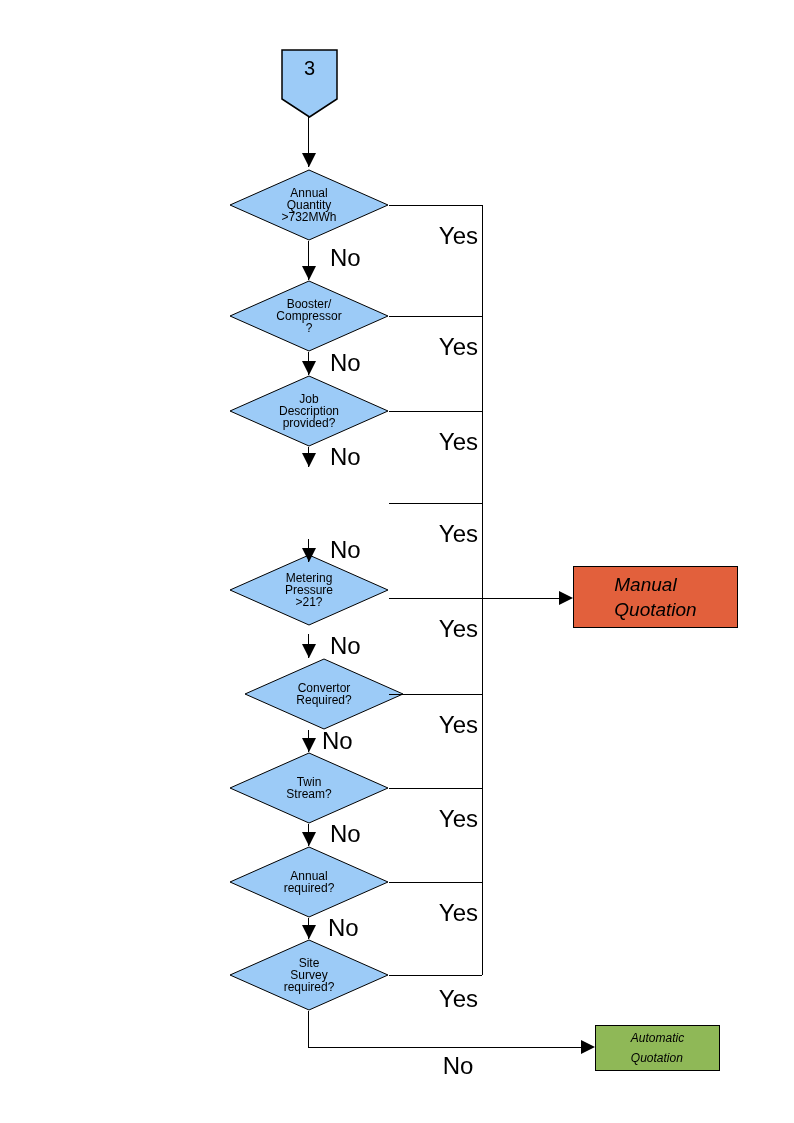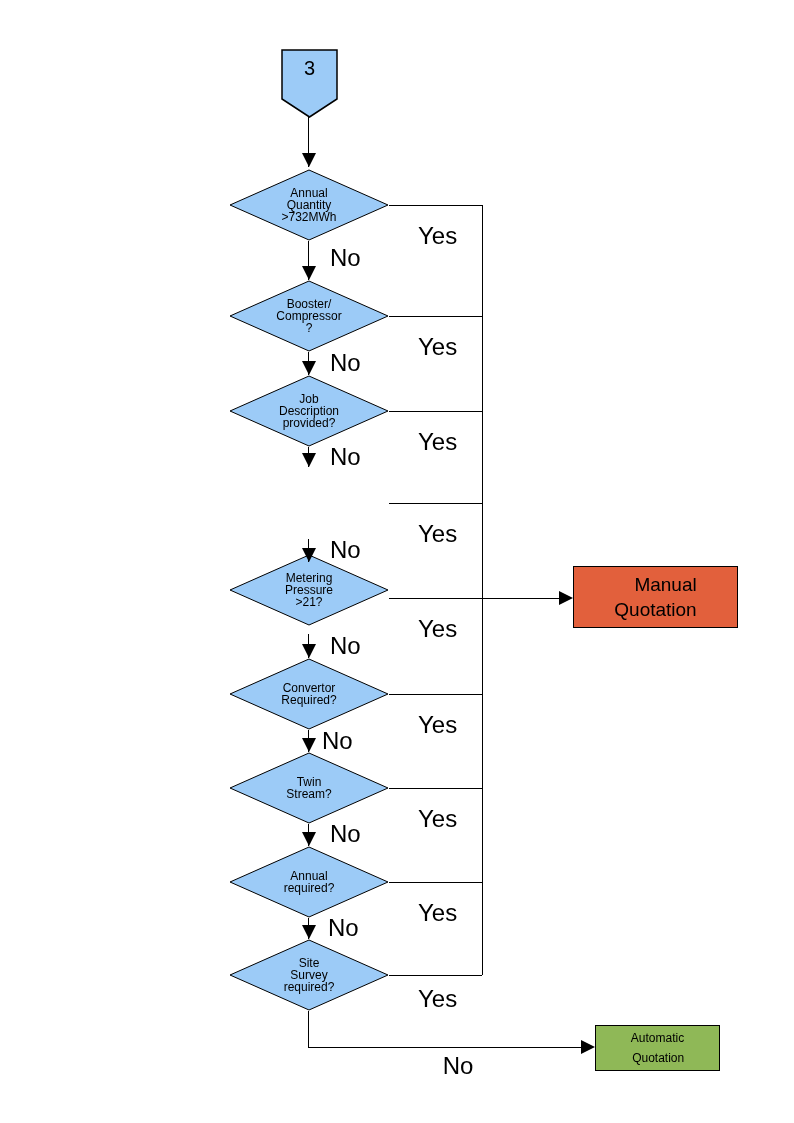--- a/index.html
+++ b/index.html
@@ -21,25 +21,25 @@
     border-left:7px solid transparent; border-right:7px solid transparent;
     border-top:14px solid #000;
   }
   .arrow-right {
     position:absolute; width:0; height:0;
     border-top:7px solid transparent; border-bottom:7px solid transparent;
     border-left:14px solid #000;
   }
   .branch { position:absolute; font-size:24px; line-height:28px; }
   .branch.no { width:60px; text-align:left; }
-  .branch.yes { width:60px; text-align:left; }
+  .branch.yes { width:60px; text-align:right; }
   .outcome {
     position:absolute; border:1px solid #000;
     display:flex; align-items:center; justify-content:center;
-    text-align:right; white-space:pre-line;
+    text-align:left; white-space:pre-line;font-style:italic;
   }
   .outcome.manual   { font-size:19px; line-height:25px; }
   .outcome.automatic{ font-size:12px; line-height:20px; }
   .conn3 { position:absolute; left:281px; top:49px; width:57px; height:69px; }
   .conn3 .clabel {
     position:absolute; left:0; top:8px; width:57px; text-align:center;
     font-size:20px;
   }
 </style>
 </head>
@@ -82,21 +82,21 @@
 provided?</div>
   </div>
   <div class="diamond" style="left:229px; top:554px;">
     <svg width="160" height="72" viewBox="0 0 160 72">
         <polygon points="80,1 159,36 80,71 1,36" stroke="#000" fill="#9CCBF7"></polygon>
       </svg>
     <div class="dlabel">Metering
 Pressure
 &gt;21?</div>
   </div>
-  <div class="diamond" style="left:229px; top:658px;">
+  <div class="diamond" style="left:244px; top:658px;">
     <svg width="160" height="72" viewBox="0 0 160 72">
         <polygon points="80,1 159,36 80,71 1,36" stroke="#000" fill="#9CCBF7"></polygon>
       </svg>
     <div class="dlabel">Convertor
 Required?</div>
   </div>
   <div class="diamond" style="left:229px; top:752px;">
     <svg width="160" height="72" viewBox="0 0 160 72">
         <polygon points="80,1 159,36 80,71 1,36" stroke="#000" fill="#9CCBF7"></polygon>
       </svg>

